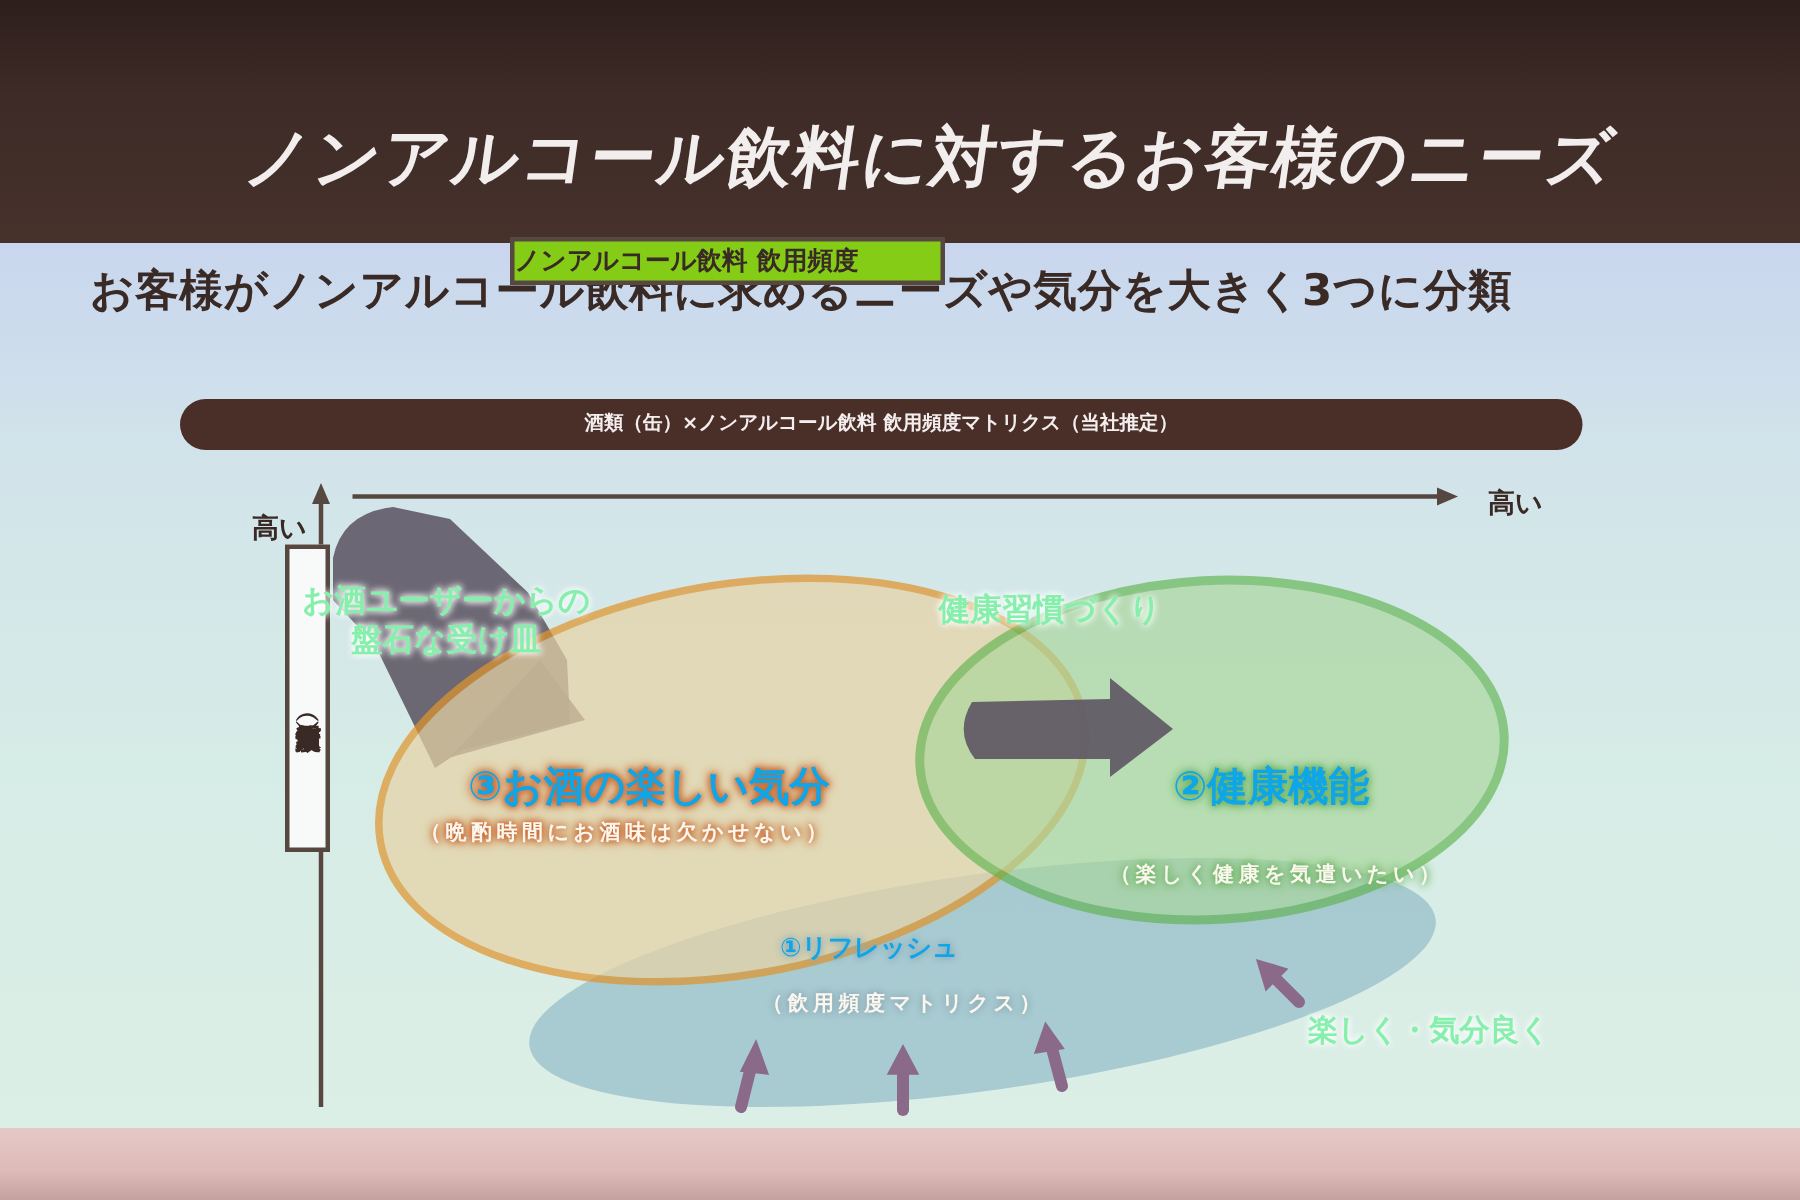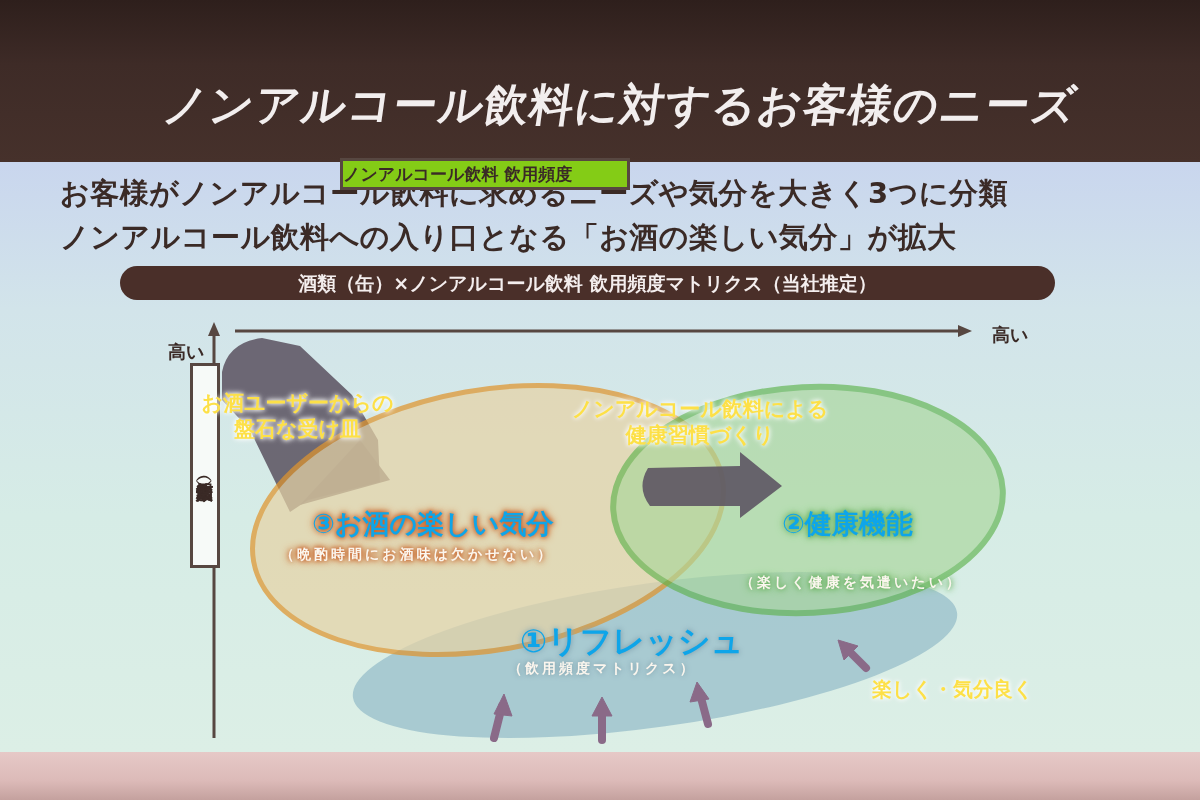--- a/index.html
+++ b/index.html
@@ -27,54 +27,53 @@
   }
   .sub1, .sub2 {
     position:absolute; left:60px; width:1120px; text-align:left;
     color:#3a2a26; font-weight:bold; font-size:29px; letter-spacing:0.5px;
   }
   .sub1 { top:12px; }
   .sub2 { top:56px; }
   .banner {
     position:absolute; left:120px; top:104px; width:935px; height:34px;
     background:#4a2f29; border-radius:17px;
-    color:#f4eeee; font-weight:bold; font-size:19px; text-align:center; line-height:34px;
+    color:#f4eeee; font-weight:bold; font-size:13px; text-align:center; line-height:34px;
   }
   svg.diagram { position:absolute; left:0; top:162px; }
   .lbl { position:absolute; font-weight:bold; white-space:nowrap; }
   .axis-box-h {
     position:absolute; left:340px; top:158px; width:290px; height:32px;
     background:#84cc16; border:3px solid #574741; box-sizing:border-box;
     color:#3a2a26; font-size:17px; font-weight:bold; text-align:left; line-height:26px;
   }
   .axis-box-v {
     position:absolute; left:190px; top:363px; width:30px; height:205px;
     background:#f7faf8; border:3px solid #574741; box-sizing:border-box;
     color:#3a2a26; font-size:17px; font-weight:bold; writing-mode:vertical-rl;
     text-align:center; line-height:24px; padding-top:8px;
   }
   .high { color:#3a2a26; font-size:18px; }
-  .red-txt { color:#fde047; font-size:21px; text-align:center; line-height:26px;
-    text-shadow: 0 0 4px #fff, 0 0 6px #fff; }
+  .red-txt { color:#86efac; font-size:21px; text-align:center; line-height:26px;
+    text-shadow: 0 0 4px #fff, 0 0 6px #fff; font-family: Liberation Mono, monospace; }
   .cat-title { font-size:27px; color:#0ea5e9; }
   .cat-sub { font-size:14px; color:#fbf6ee; letter-spacing:3px; }
   .orange-glow { text-shadow: 0 0 4px #c8632c, 0 0 6px #c8632c, 0 0 8px #d27a3a; }
   .green-glow { text-shadow: 0 0 4px #6fb465, 0 0 6px #6fb465, 0 0 8px #7cc070; }
   .blue-glow { text-shadow: 0 0 4px #8aa9b5, 0 0 6px #8aa9b5; }
 </style>
 </head>
 <body>
 
 <div class="header">
   <div class="header-title">ノンアルコール飲料に対するお客様のニーズ</div>
 </div>
 
 <div class="slide">
   <div class="sub1">お客様がノンアルコール飲料に求めるニーズや気分を大きく3つに分類</div>
-  <div class="sub2">ノンアルコール飲料への入り口となる「お酒の楽しい気分」が拡大</div>
   <div class="banner">酒類（缶）×ノンアルコール飲料 飲用頻度マトリクス（当社推定）</div>
 </div>
 
 <svg class="diagram" width="1200" height="590" viewBox="0 162 1200 590">
 
   <line x1="214" y1="738" x2="214" y2="330" stroke="#574741" stroke-width="3"></line>
   <polygon points="214,322 208,336 220,336" fill="#574741"></polygon>
   <line x1="235" y1="331" x2="960" y2="331" stroke="#574741" stroke-width="3"></line>
   <polygon points="972,331 958,325 958,337" fill="#574741"></polygon>
 
@@ -104,29 +103,28 @@
 <div class="axis-box-h">ノンアルコール飲料 飲用頻度</div>
 <div class="lbl high" style="left:992px; top:323px;">高い</div>
 <div class="lbl high" style="left:168px; top:340px;">高い</div>
 <div class="axis-box-v">酒類（缶）飲用頻度</div>
 
 <div class="lbl red-txt" style="left:190px; top:390px; width:215px;">
   <div>お酒ユーザーからの</div>
   <div>盤石な受け皿</div>
 </div>
 <div class="lbl red-txt" style="left:560px; top:396px; width:280px;">
-  <div>ノンアルコール飲料による</div>
   <div>健康習慣づくり</div>
 </div>
 <div class="lbl red-txt" style="left:872px; top:676px; width:180px; font-size:20px; text-align:left;">
   <div>楽しく・気分良く</div>
 </div>
 
 <div class="lbl cat-title orange-glow" style="left:312px; top:506px;">③お酒の楽しい気分</div>
 <div class="lbl cat-sub orange-glow" style="left:280px; top:546px;">（晩酌時間にお酒味は欠かせない）</div>
 
 <div class="lbl cat-title green-glow" style="left:782px; top:506px;">②健康機能</div>
 <div class="lbl cat-sub green-glow" style="left:740px; top:574px;">（楽しく健康を気遣いたい）</div>
 
-<div class="lbl cat-title blue-glow" style="left:520px; top:620px; font-size:32px;">①リフレッシュ</div>
+<div class="lbl cat-title blue-glow" style="left:520px; top:620px; font-size:17px;">①リフレッシュ</div>
 <div class="lbl cat-sub blue-glow" style="left:508px; top:660px;">（飲用頻度マトリクス）</div>
 
 <div class="bottom-frame"></div>
 
 </body></html>

